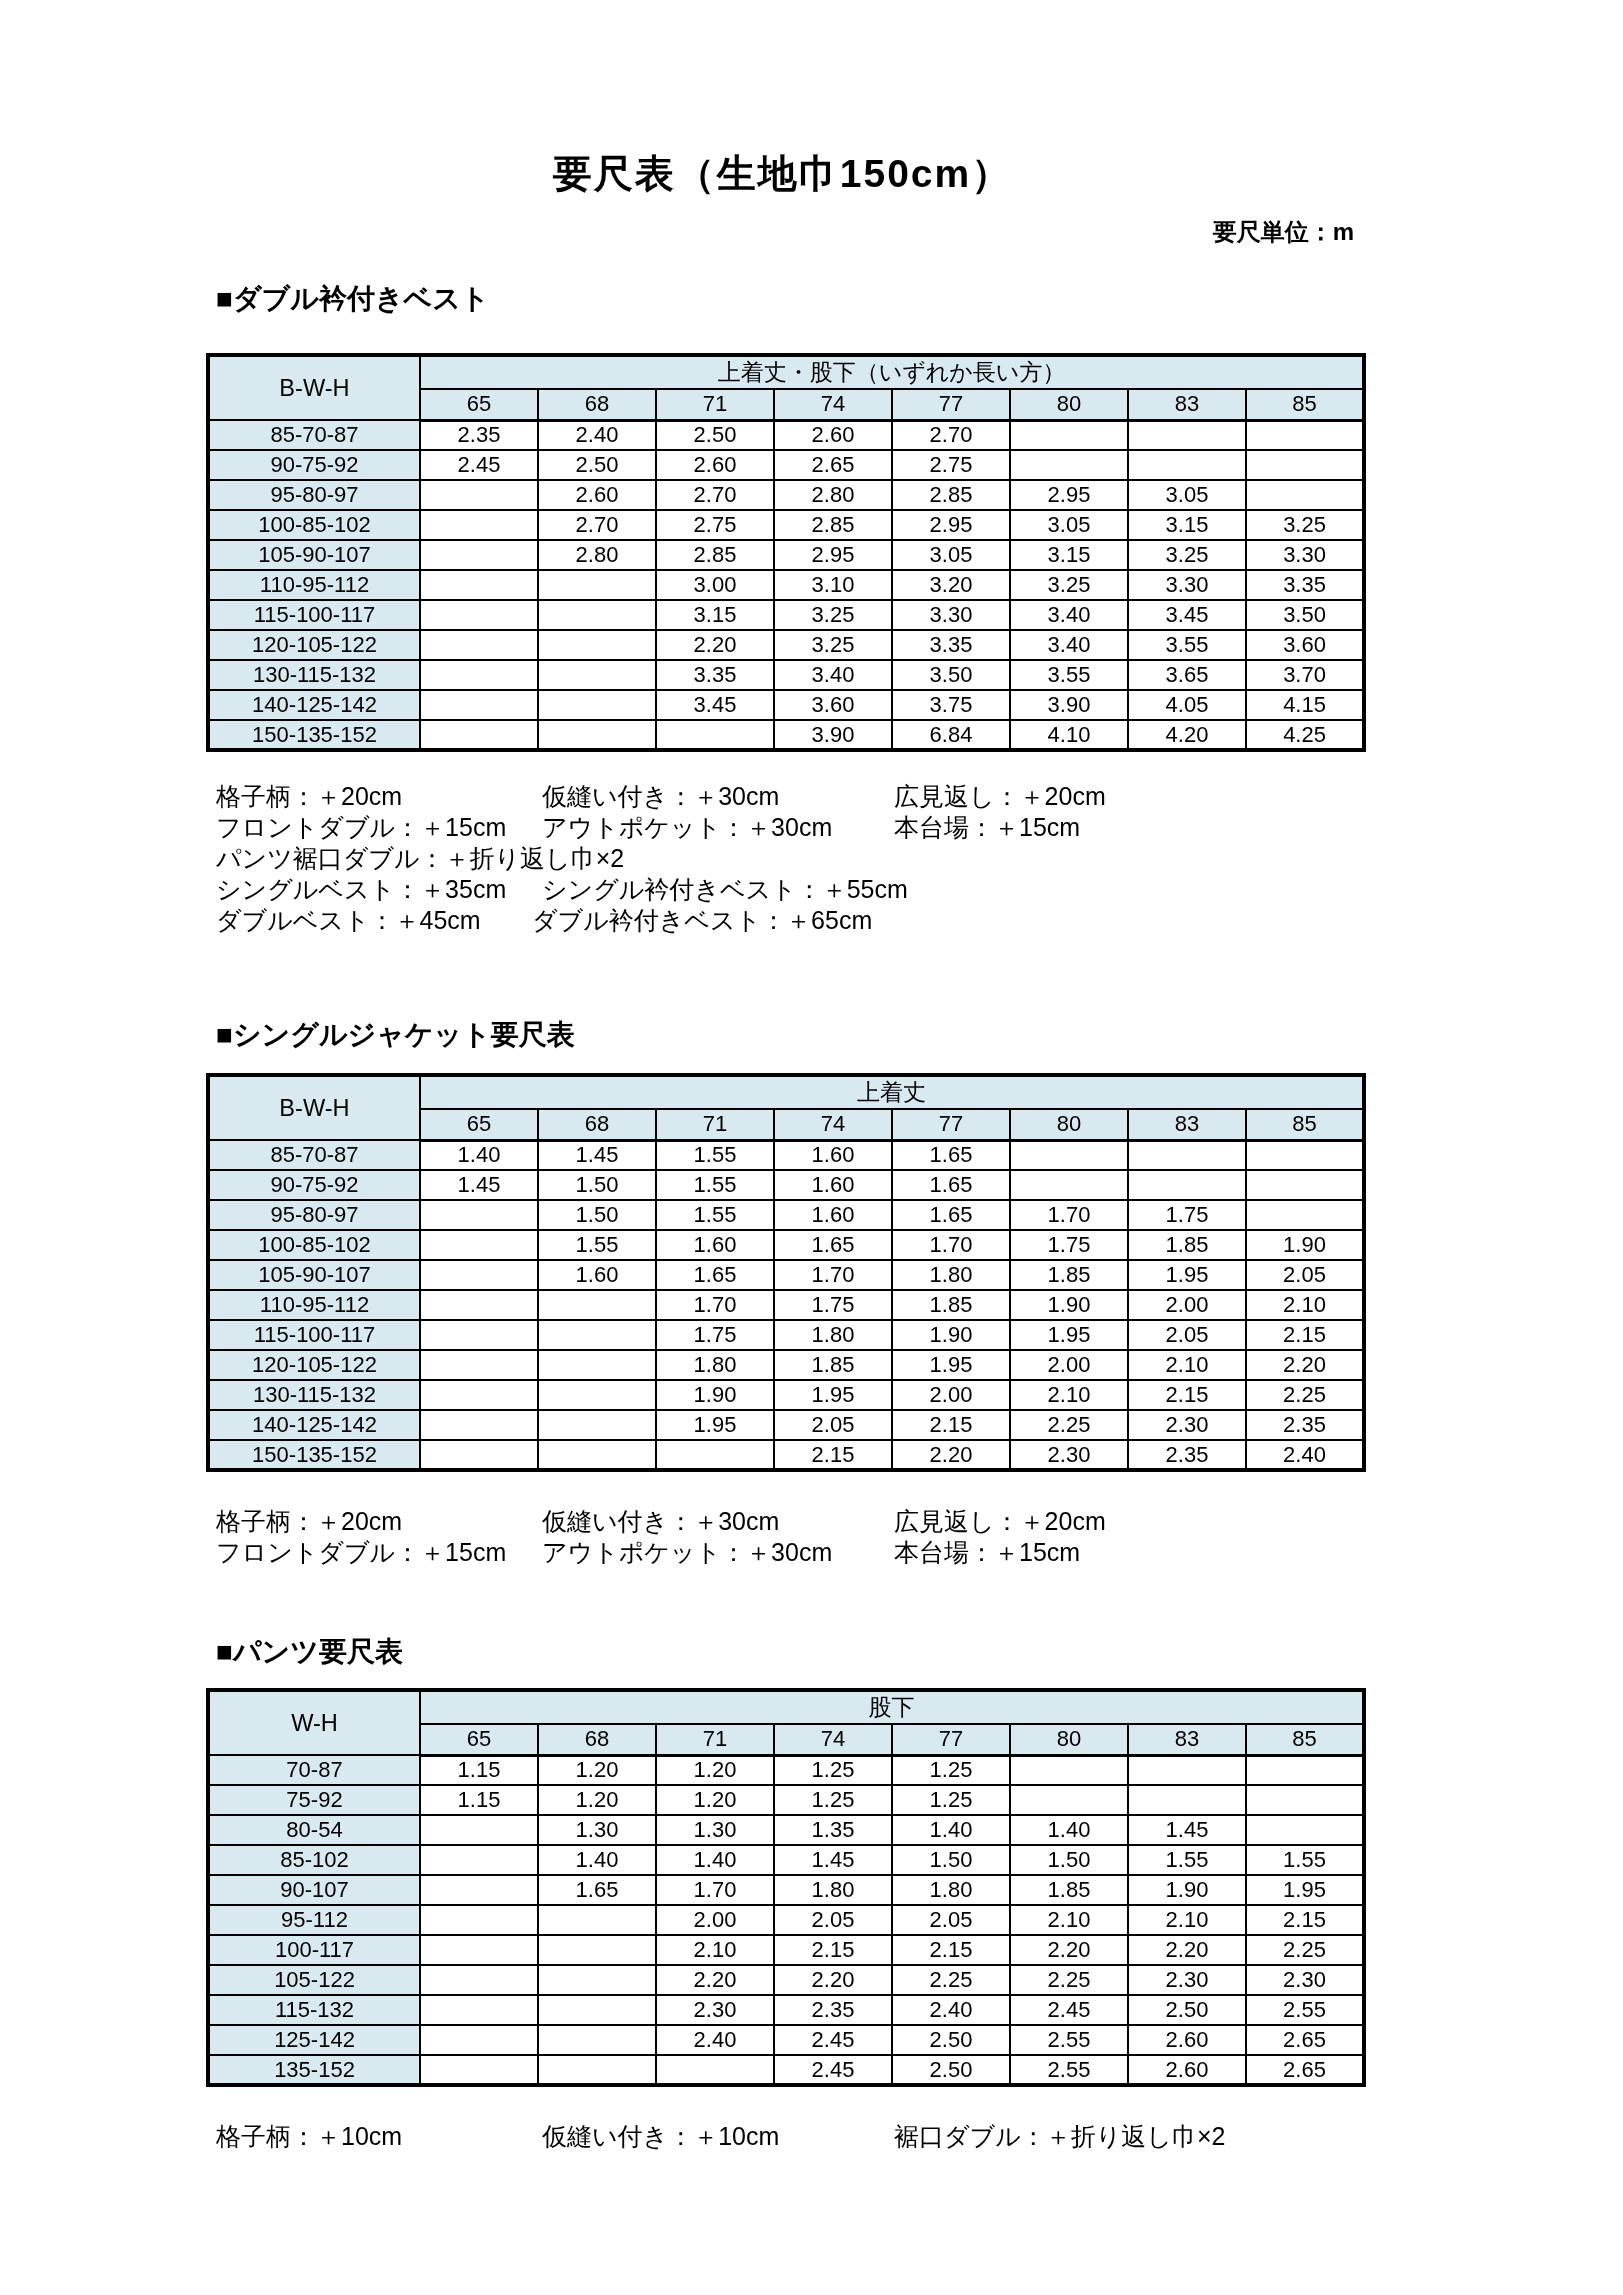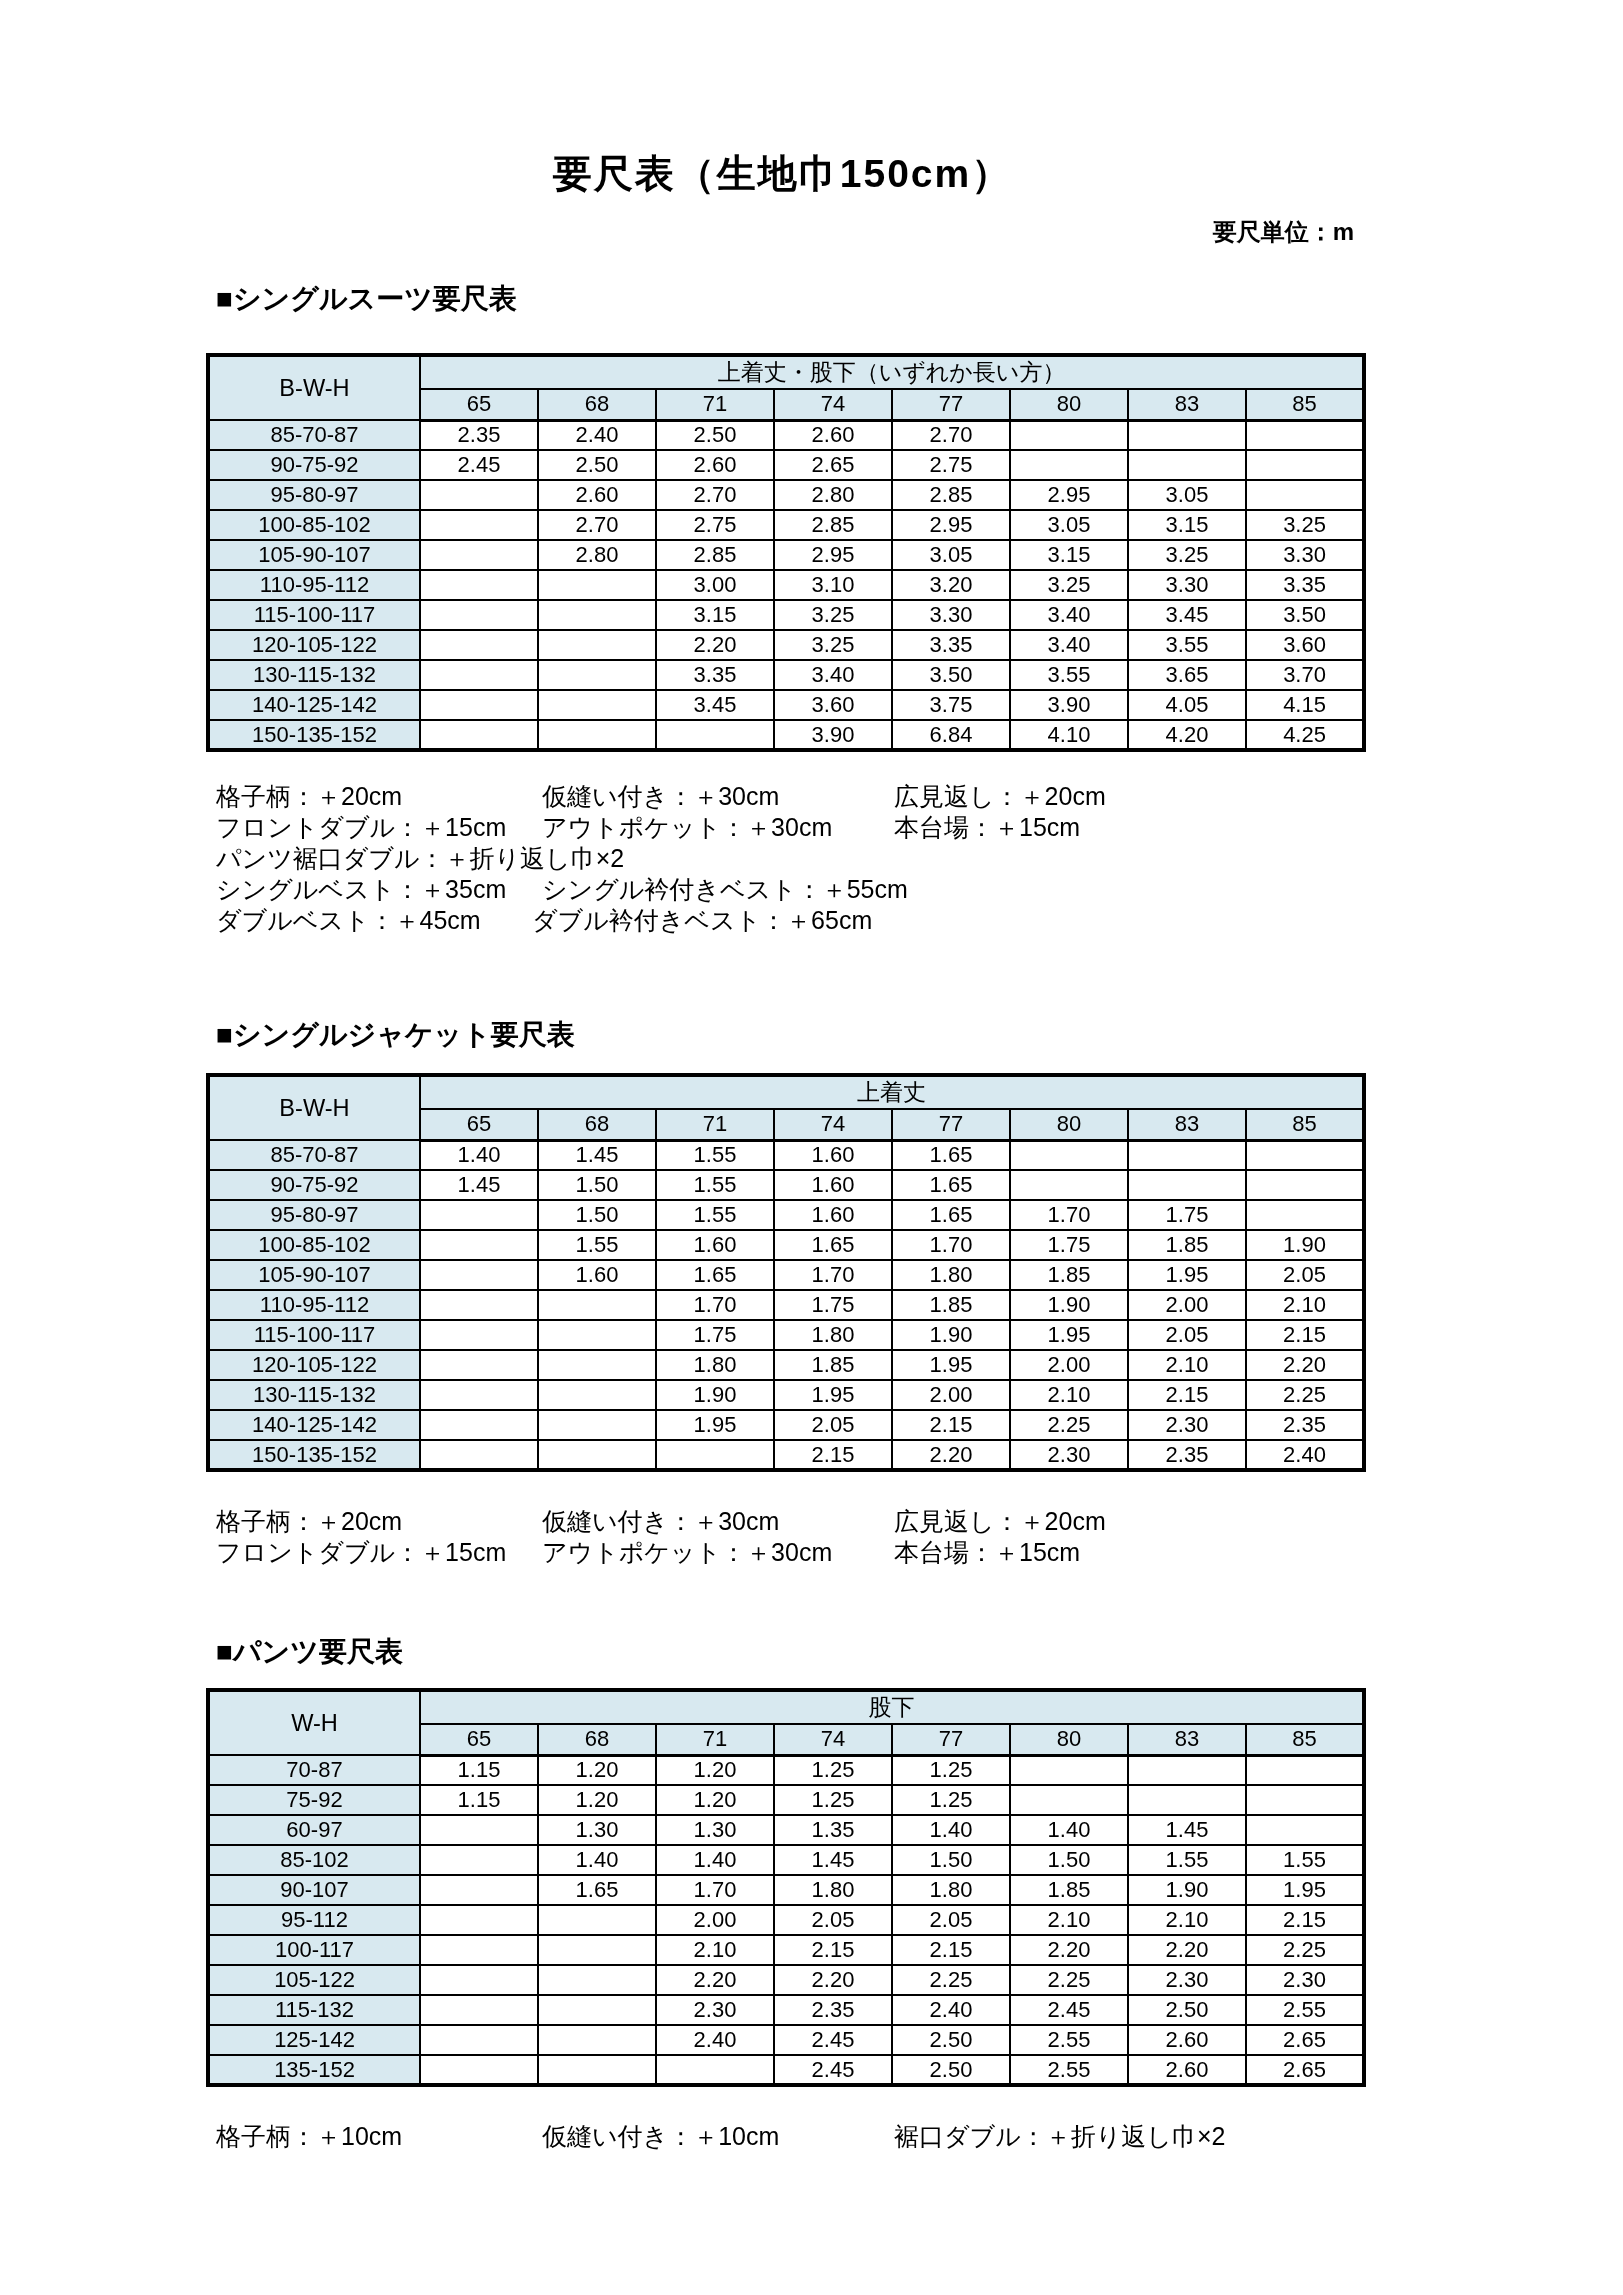--- a/index.html
+++ b/index.html
@@ -122,21 +122,21 @@
   }
 </style>
 </head>
 <body>
 
 <div class="page">
 
   <div class="doc-title">要尺表（生地巾150cm）</div>
   <div class="unit-note">要尺単位：m</div>
 
-  <div class="section-heading heading-1">■シングルスーツ要尺表</div>
+  <div class="section-heading heading-1">■ダブル衿付きベスト</div>
   <table class="doc-table table-1">
     <colgroup>
         <col class="c0">
         <col class="c1">
         <col class="c1">
         <col class="c1">
         <col class="c1">
         <col class="c1">
         <col class="c1">
         <col class="c1">
@@ -518,21 +518,21 @@
           <td class="value-cell">1.15</td>
           <td class="value-cell">1.20</td>
           <td class="value-cell">1.20</td>
           <td class="value-cell">1.25</td>
           <td class="value-cell">1.25</td>
           <td class="value-cell"></td>
           <td class="value-cell"></td>
           <td class="value-cell"></td>
         </tr>
         <tr>
-          <td class="row-label-cell">60-97</td>
+          <td class="row-label-cell">80-54</td>
           <td class="value-cell"></td>
           <td class="value-cell">1.30</td>
           <td class="value-cell">1.30</td>
           <td class="value-cell">1.35</td>
           <td class="value-cell">1.40</td>
           <td class="value-cell">1.40</td>
           <td class="value-cell">1.45</td>
           <td class="value-cell"></td>
         </tr>
         <tr>

